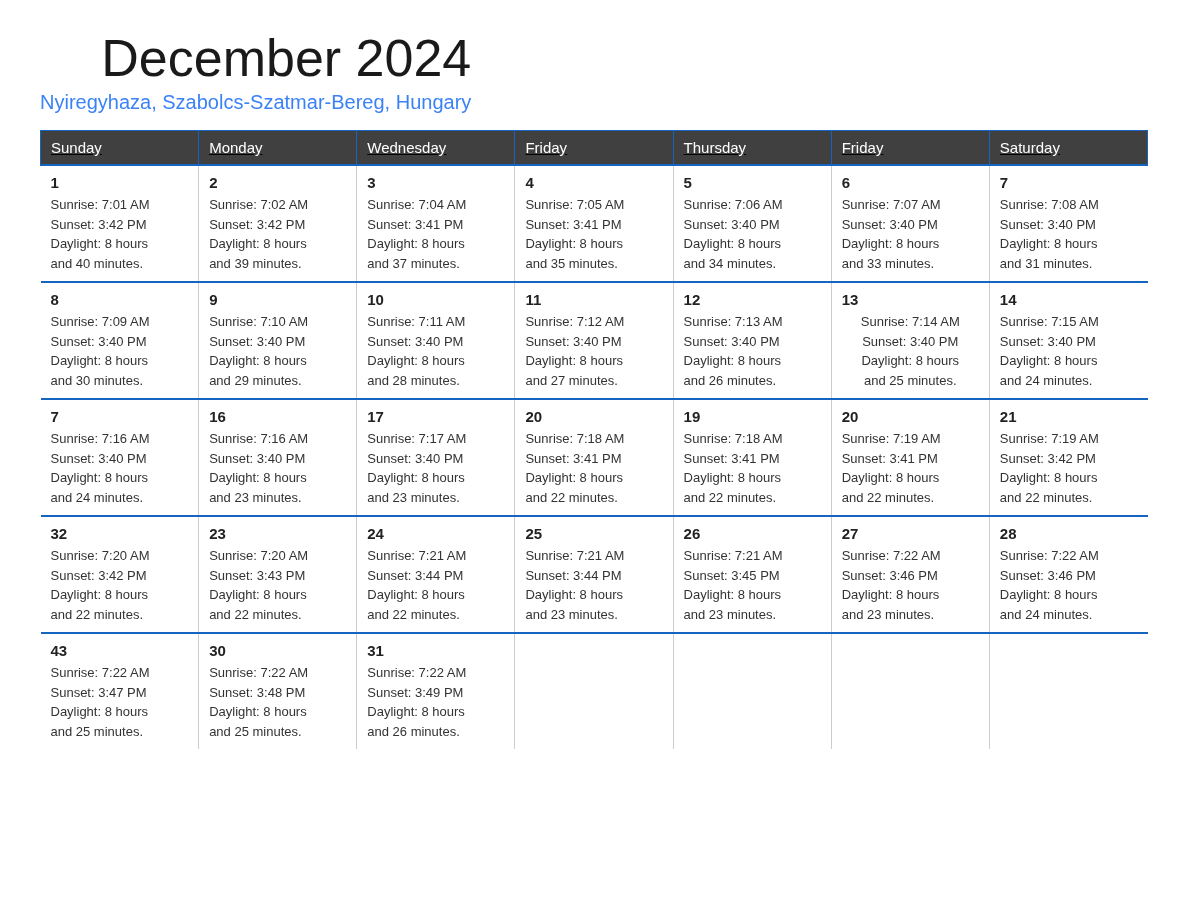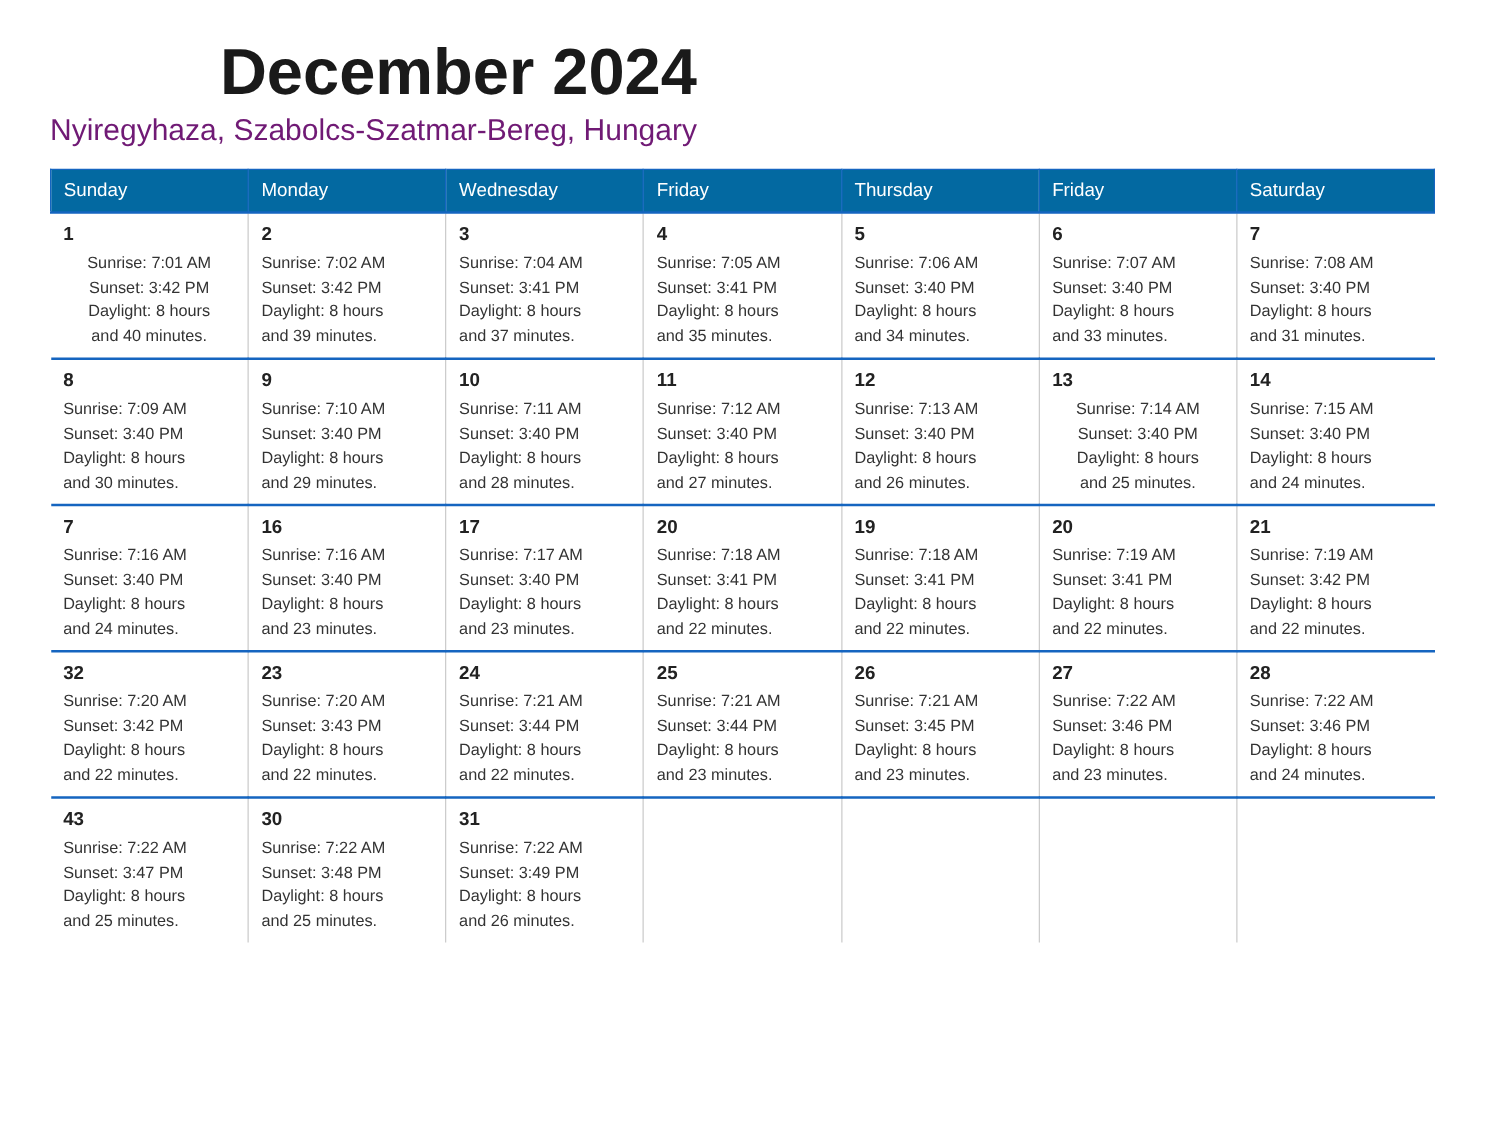--- a/index.html
+++ b/index.html
@@ -37,36 +37,37 @@
     }
     .logo-line {
       display: flex;
       align-items: center;
     }
     .title-area {
       text-align: right;
     }
     .month-title {
       font-size: 52px;
-      font-weight: bold;
+      font-weight: normal;
       color: #1a1a1a;
       line-height: 1.1;
     }
     .location-title {
-      font-size: 24px;
-      color: #701a75;
+      font-size: 20px;
+      color: #3b82f6;
       margin-top: 4px;
     }
     .calendar-table {
       width: 100%;
       border-collapse: collapse;
       margin-top: 16px;
     }
     .calendar-table thead tr {
-      background-color: #0369a1;
+      background-color: #404040;
+      text-decoration: underline;
     }
     .calendar-table thead th {
       color: #fff;
       font-size: 15px;
       font-weight: normal;
       padding: 8px 10px;
       text-align: left;
       border: 1px solid #1565c0;
     }
     .calendar-table tbody tr {
@@ -118,21 +119,21 @@
         <th>Friday</th>
         <th>Thursday</th>
         <th>Friday</th>
         <th>Saturday</th>
       </tr>
   </thead>
   <tbody id="calendar-body">
   <tr>
         <td>
           <span class="day-number">1</span>
-          <div class="day-info" style="white-space: pre-line; text-align: center;">Sunrise: 7:01 AM
+          <div class="day-info" style="white-space: pre-line;">Sunrise: 7:01 AM
 Sunset: 3:42 PM
 Daylight: 8 hours
 and 40 minutes.</div>
         </td>
         <td>
           <span class="day-number">2</span>
           <div class="day-info" style="white-space: pre-line;">Sunrise: 7:02 AM
 Sunset: 3:42 PM
 Daylight: 8 hours
 and 39 minutes.</div>

